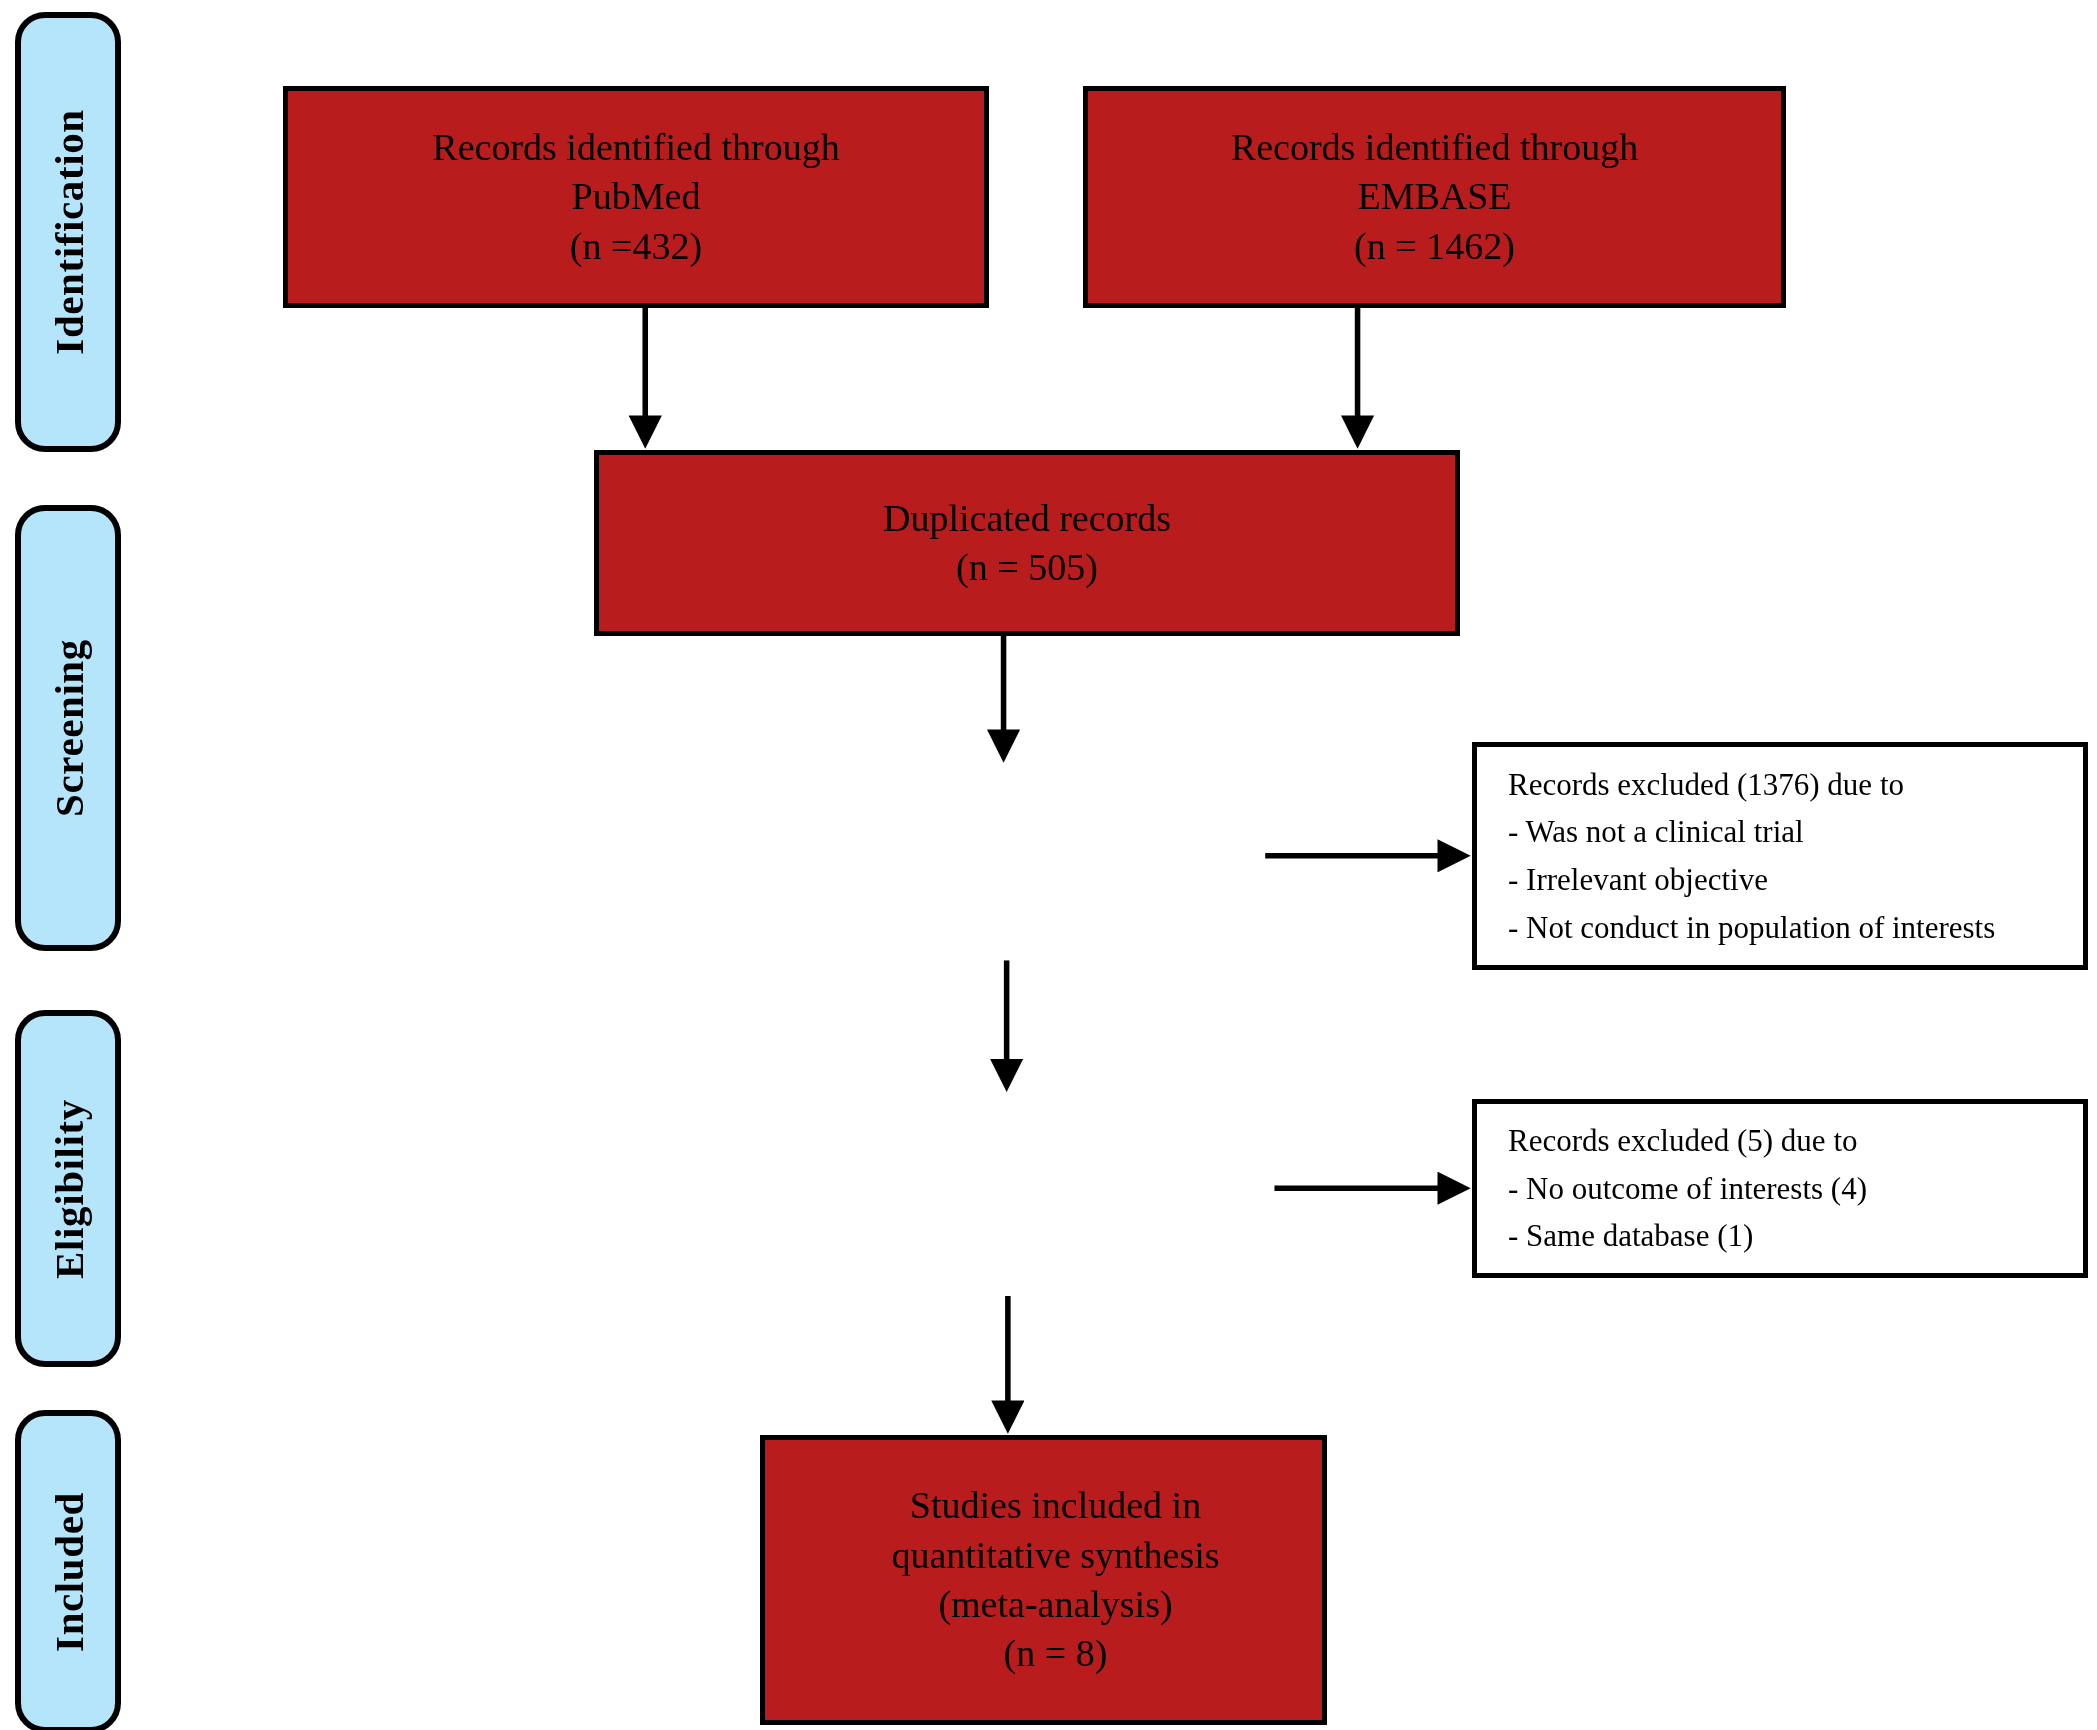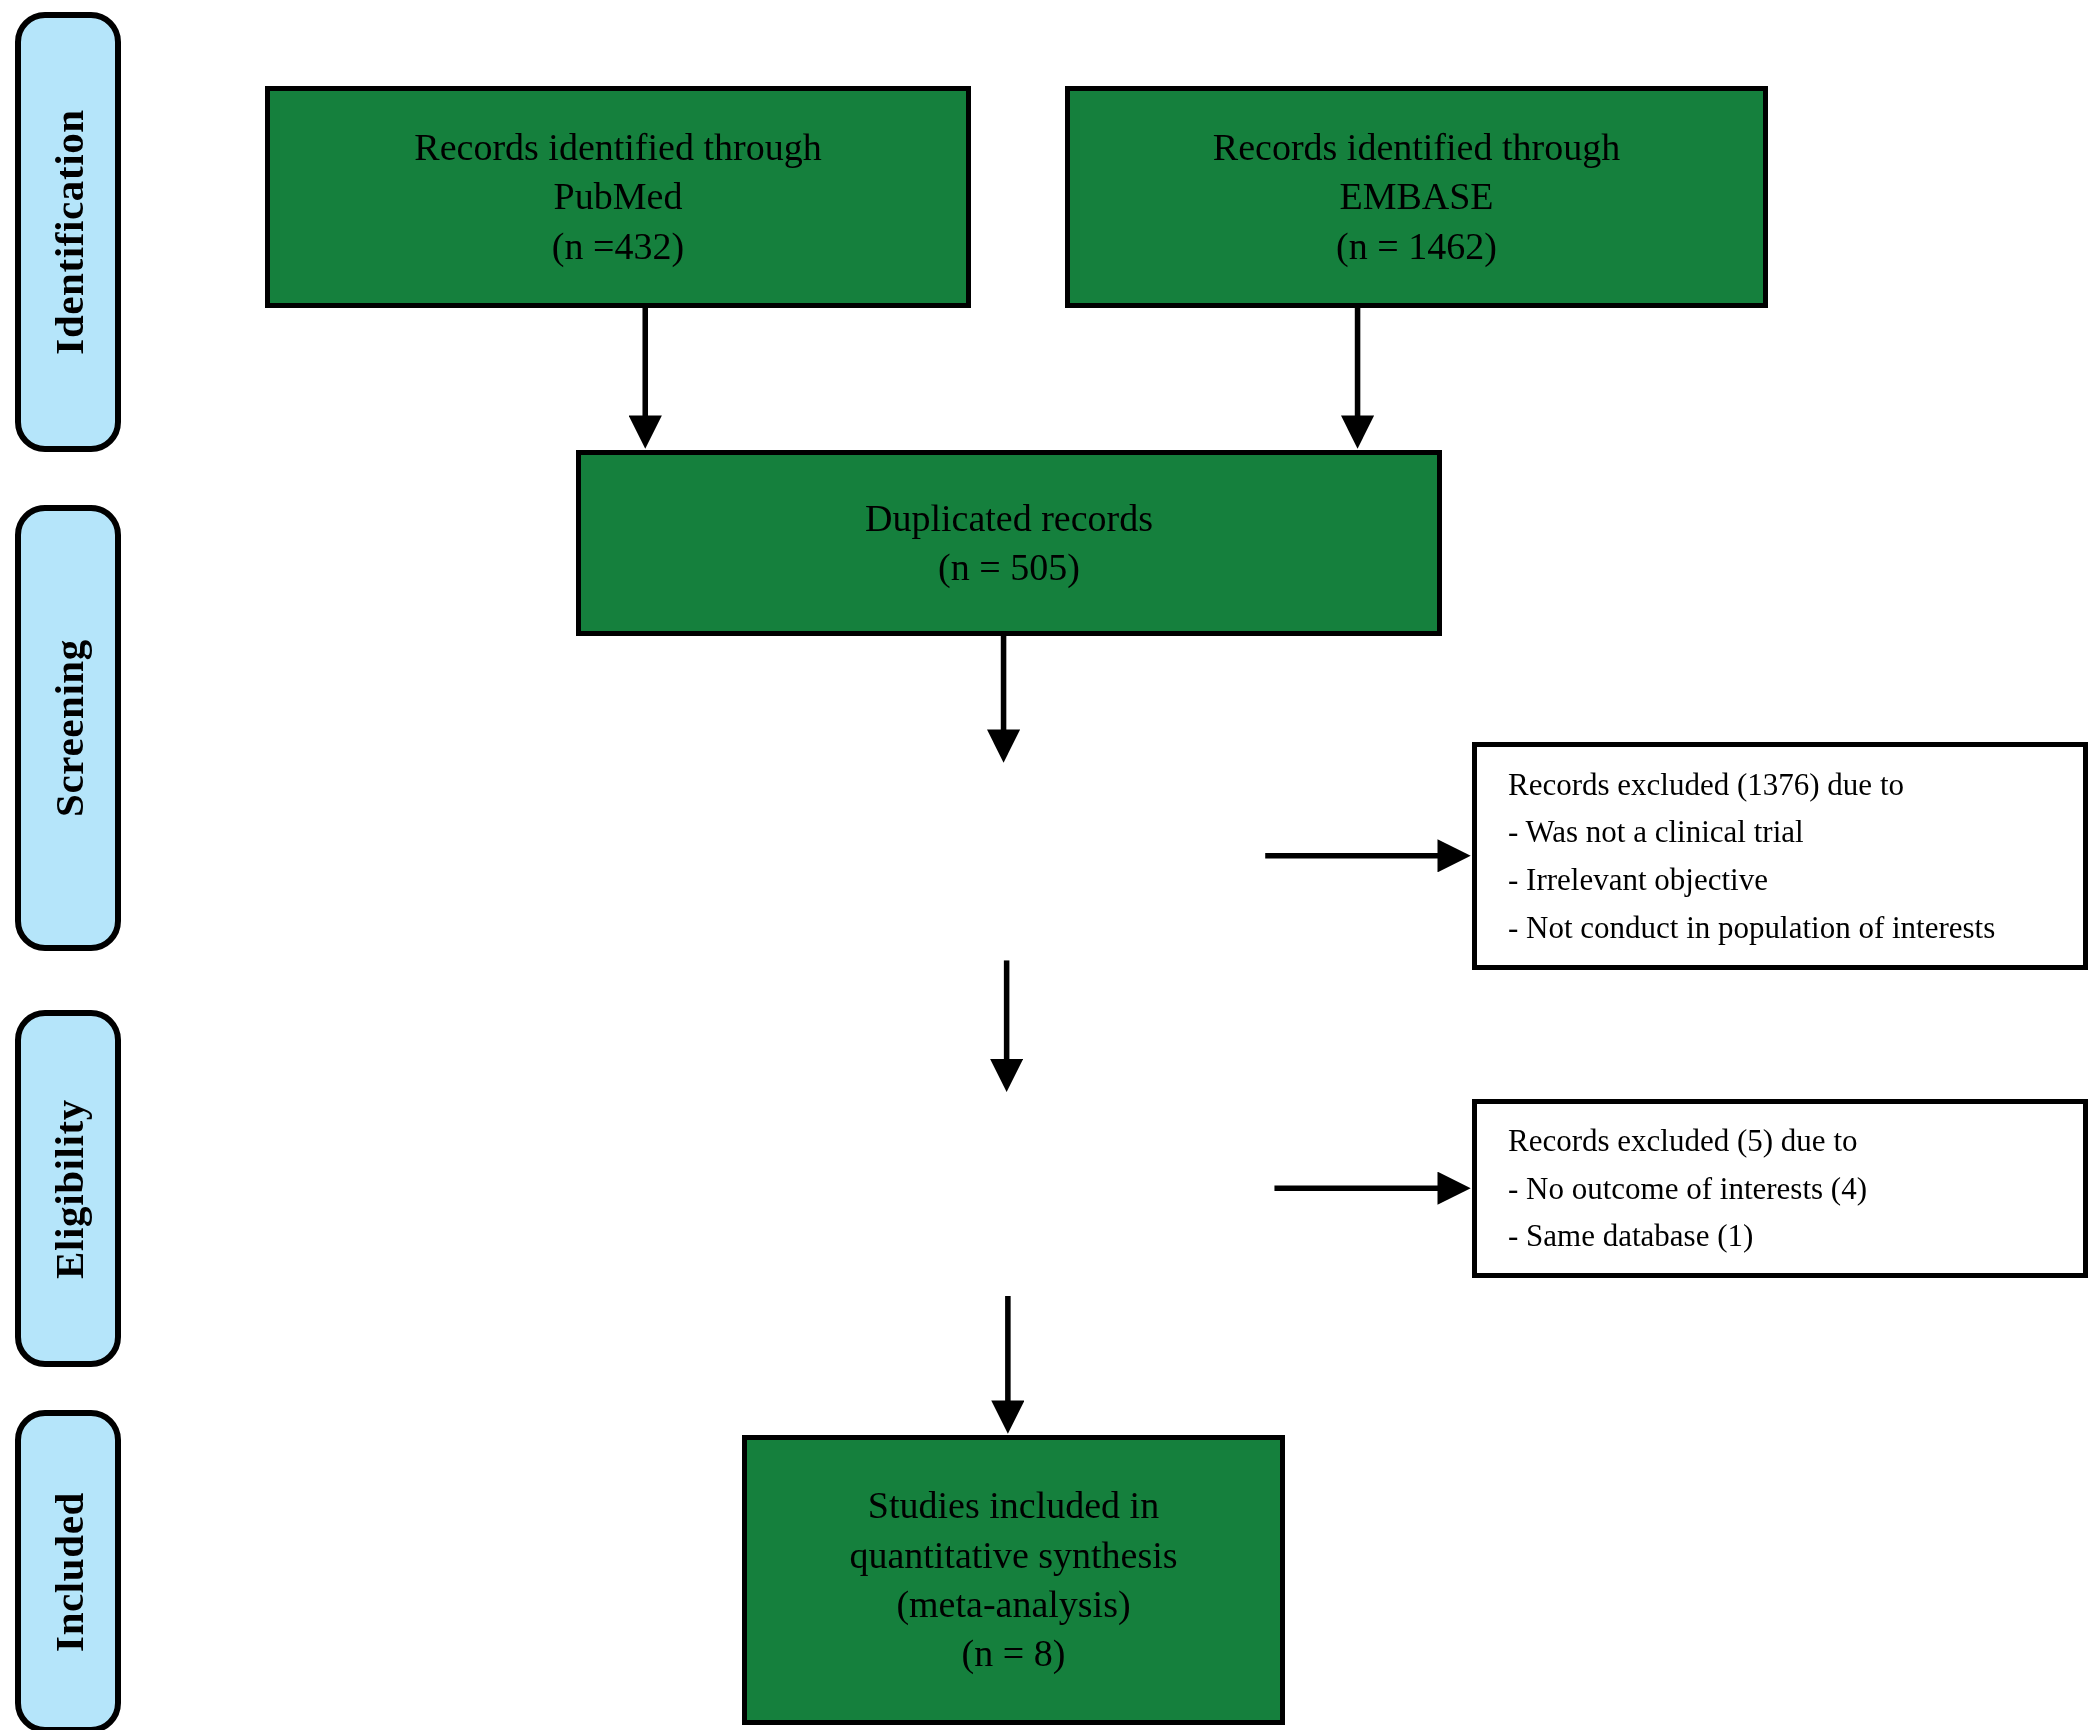--- a/index.html
+++ b/index.html
@@ -44,25 +44,26 @@
   }
   .stage-text {
     transform: rotate(-90deg);
     white-space: nowrap;
     font-weight: bold;
     font-size: 41px;
     letter-spacing: 0.6px;
   }
   .flow-box {
     position: absolute;
-    background: #15803d;
+    background: #b91c1c;
     border: 5px solid var(--line-color);
     display: flex;
     align-items: center;
     justify-content: center;
+    margin-left: 18px;
   }
   .flow-box .box-text {
     font-size: 38px;
     line-height: 1.3;
     text-align: center;
   }
   .exclusion-box {
     position: absolute;
     background: #ffffff;
     border: 5px solid var(--line-color);
@@ -129,18 +130,18 @@
 
   <div class="exclusion-box" style="left:1472px; top:742px; width:616px; height:228px;align-items:center;">
     <div class="box-text">Records excluded (1376) due to<br>- Was not a clinical trial<br>- Irrelevant objective<br>- Not conduct in population of interests</div>
   </div>
 
 
   <div class="exclusion-box" style="left:1472px; top:1099px; width:616px; height:179px;">
     <div class="box-text">Records excluded (5) due to<br>- No outcome of interests (4)<br>- Same database (1)</div>
   </div>
 
-  <div class="flow-box" style="left:742px; top:1435px; width:533px; height:280px;">
+  <div class="flow-box" style="left:742px; top:1435px; width:533px; height:280px;padding-left:24px;">
     <div class="box-text">Studies included in<br>quantitative synthesis<br>(meta-analysis)<br>(n = 8)</div>
   </div>
 
 </div>
 
 
 </body></html>

